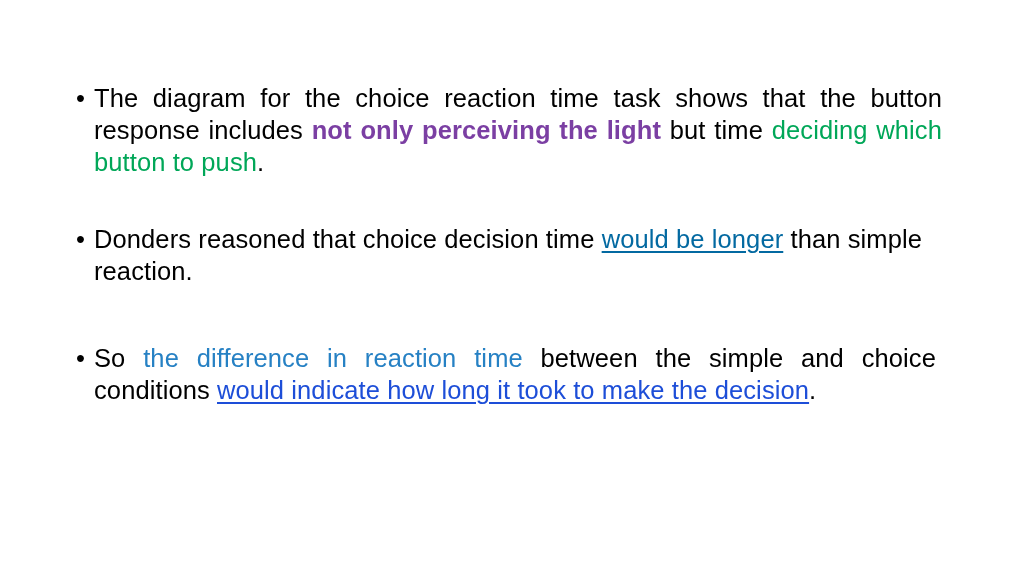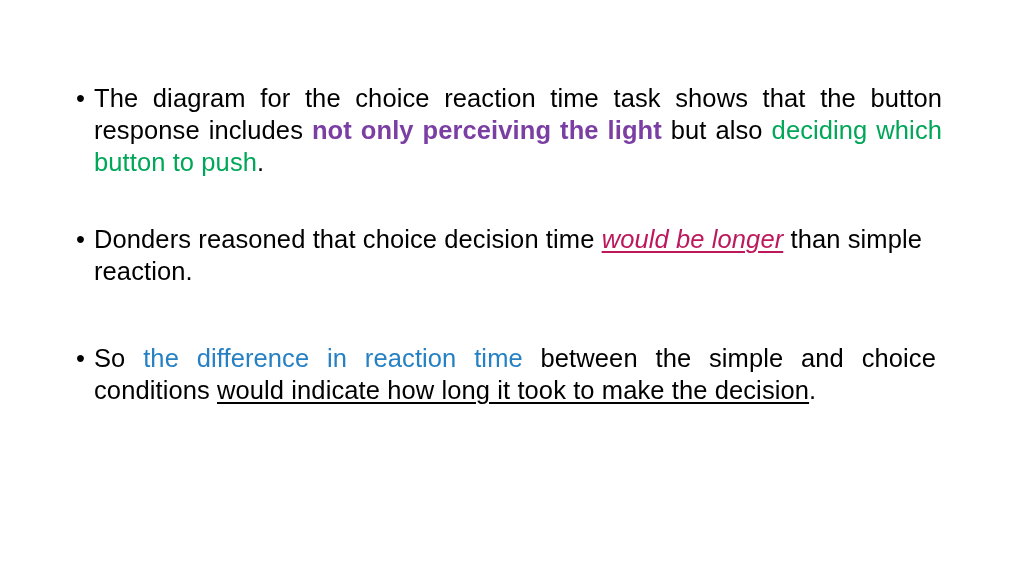--- a/index.html
+++ b/index.html
@@ -53,33 +53,33 @@
   .bullet-3 { margin-top: 55px; width: 842px; }
 
   
   .bullet .flow {
     display: block;
   }
 
   .purple  { color: #7B3FA3; font-weight: bold; }
   .green   { color: #00A758; }
   .blue    { color: #2681C4; }
-  .red-u   { color: #be185d; text-decoration: underline; text-decoration-thickness: 2px; text-underline-offset: 3px; font-style: italic; }
-  .black-u { color: #000000; text-decoration: underline; text-decoration-thickness: 1.6px; text-underline-offset: 3px; }
+  .red-u   { color: #0369a1; text-decoration: underline; text-decoration-thickness: 2px; text-underline-offset: 3px; }
+  .black-u { color: #1d4ed8; text-decoration: underline; text-decoration-thickness: 1.6px; text-underline-offset: 3px; }
 </style>
 </head>
 <body>
 
 <div class="slide">
 
   <div class="bullet-list">
 
     <div class="bullet bullet-1">
       <span class="dot">•</span>
-      <span class="flow"><span>The  diagram   for  the  choice  reaction   time task shows   that   the  button response  includes </span><span class="purple">not  only  perceiving  the  light</span><span> but also </span><span class="green">deciding which button to push</span><span>.</span></span>
+      <span class="flow"><span>The  diagram   for  the  choice  reaction   time task shows   that   the  button response  includes </span><span class="purple">not  only  perceiving  the  light</span><span> but time </span><span class="green">deciding which button to push</span><span>.</span></span>
     </div>
 
     <div class="bullet bullet-2">
       <span class="dot">•</span>
       <span class="flow"><span>Donders reasoned   that   choice  decision   time  </span><span class="red-u">would  be longer</span><span> than  simple reaction.</span></span>
     </div>
 
     <div class="bullet bullet-3">
       <span class="dot">•</span>
       <span class="flow"><span>So </span><span class="blue">the difference in reaction  time</span><span> between  the simple and  choice  conditions </span><span class="black-u">would  indicate  how  long it took  to make the decision</span><span>.</span></span>

